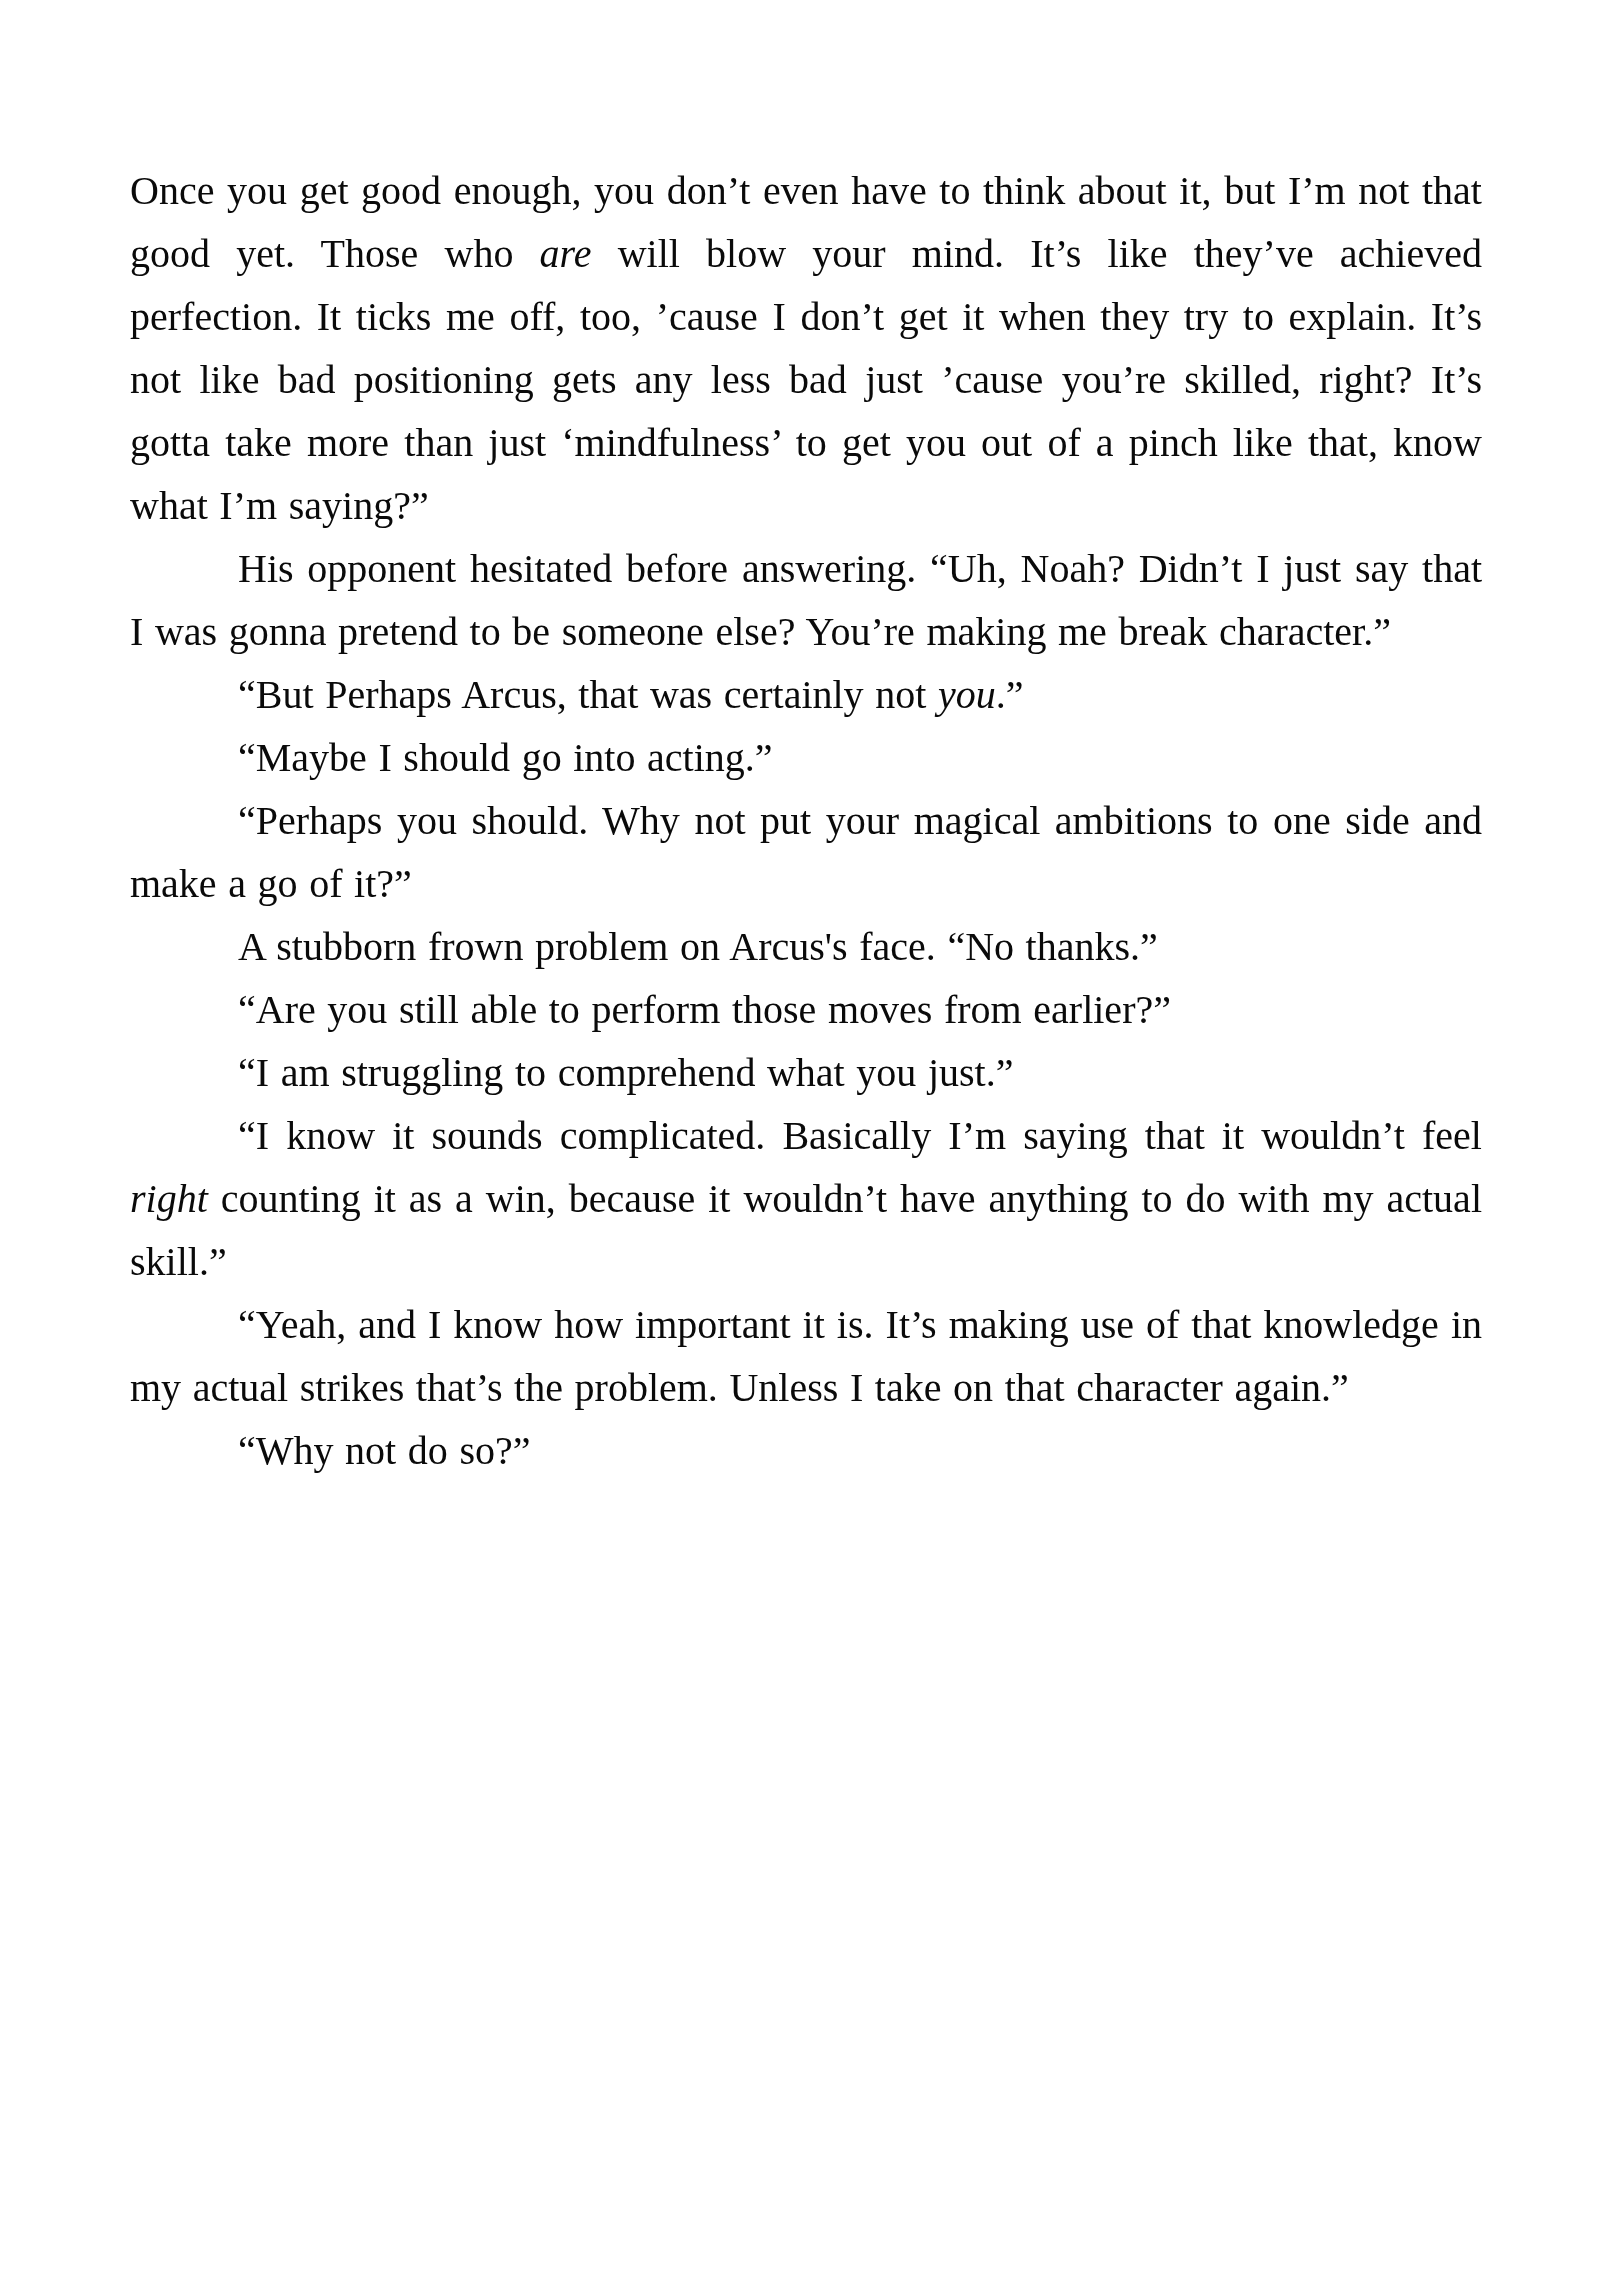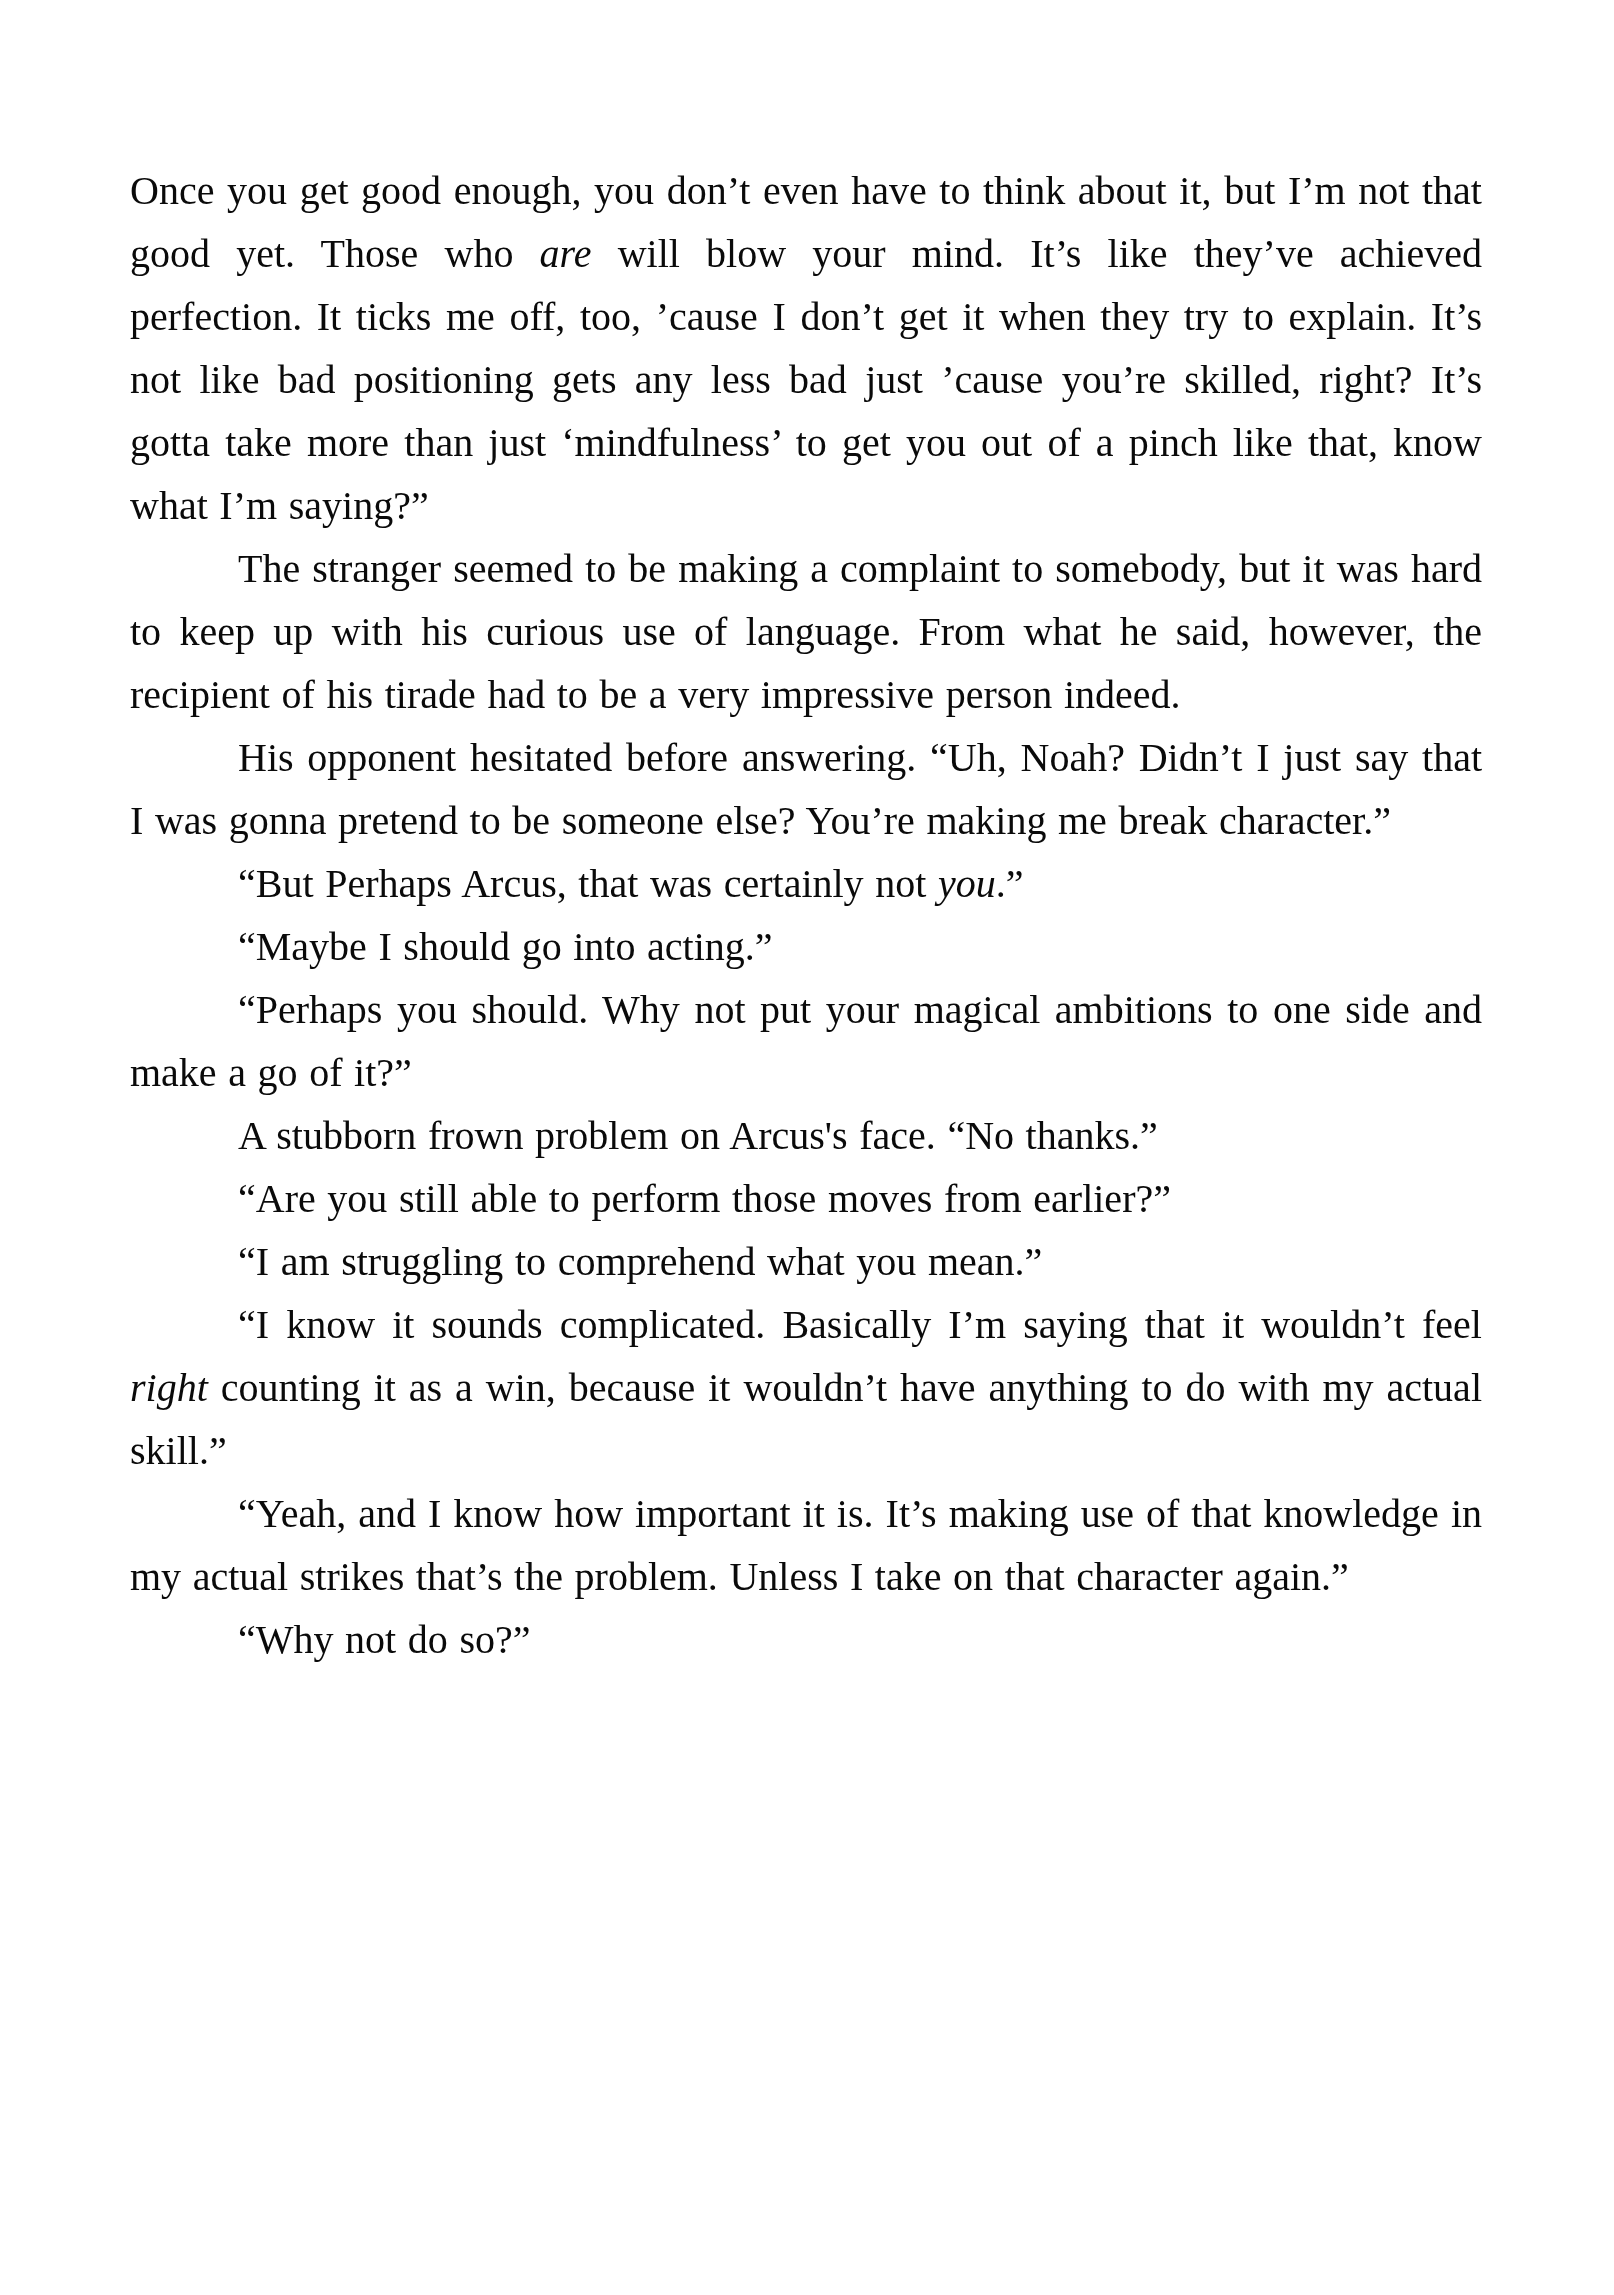--- a/index.html
+++ b/index.html
@@ -39,26 +39,25 @@
   .page-text em {
     font-style: italic;
   }
 </style>
 </head>
 <body>
 
 <div class="book-page">
   <div class="page-text" id="page-text" style="color: rgb(10, 10, 10);">
       <p><span>Once you get good enough, you don’t even have to think about it, but I’m not that good yet. Those who </span><em>are</em><span> will blow your mind. It’s like they’ve achieved perfection. It ticks me off, too, ’cause I don’t get it when they try to explain. It’s not like bad positioning gets any less bad just ’cause you’re skilled, right? It’s gotta take more than just ‘mindfulness’ to get you out of a pinch like that, know what I’m saying?”</span></p>
-      <p class="indented"><span>The stranger seemed to be making a complaint to somebody, but it was hard to keep up with his curious use of language. From what he said, however, the recipient of his tirade had to be a very impressive person indeed.</span></p>
       <p class="indented"><span>His opponent hesitated before answering. “Uh, Noah? Didn’t I just say that I was gonna pretend to be someone else? You’re making me break character.”</span></p>
       <p class="indented"><span>“But Perhaps Arcus, that was certainly not </span><em>you</em><span>.”</span></p>
       <p class="indented"><span>“Maybe I should go into acting.”</span></p>
       <p class="indented"><span>“Perhaps you should. Why not put your magical ambitions to one side and make a go of it?”</span></p>
       <p class="indented"><span>A stubborn frown problem on Arcus's face. “No thanks.”</span></p>
       <p class="indented"><span>“Are you still able to perform those moves from earlier?”</span></p>
-      <p class="indented"><span>“I am struggling to comprehend what you mean.”</span></p>
+      <p class="indented"><span>“I am struggling to comprehend what you just.”</span></p>
       <p class="indented"><span>“I know it sounds complicated. Basically I’m saying that it wouldn’t feel </span><em>right</em><span> counting it as a win, because it wouldn’t have anything to do with my actual skill.”</span></p>
       <p class="indented"><span>“Yeah, and I know how important it is. It’s making use of that knowledge in my actual strikes that’s the problem. Unless I take on that character again.”</span></p>
       <p class="indented"><span>“Why not do so?”</span></p>
     </div>
 </div>
 
 
 </body></html>

